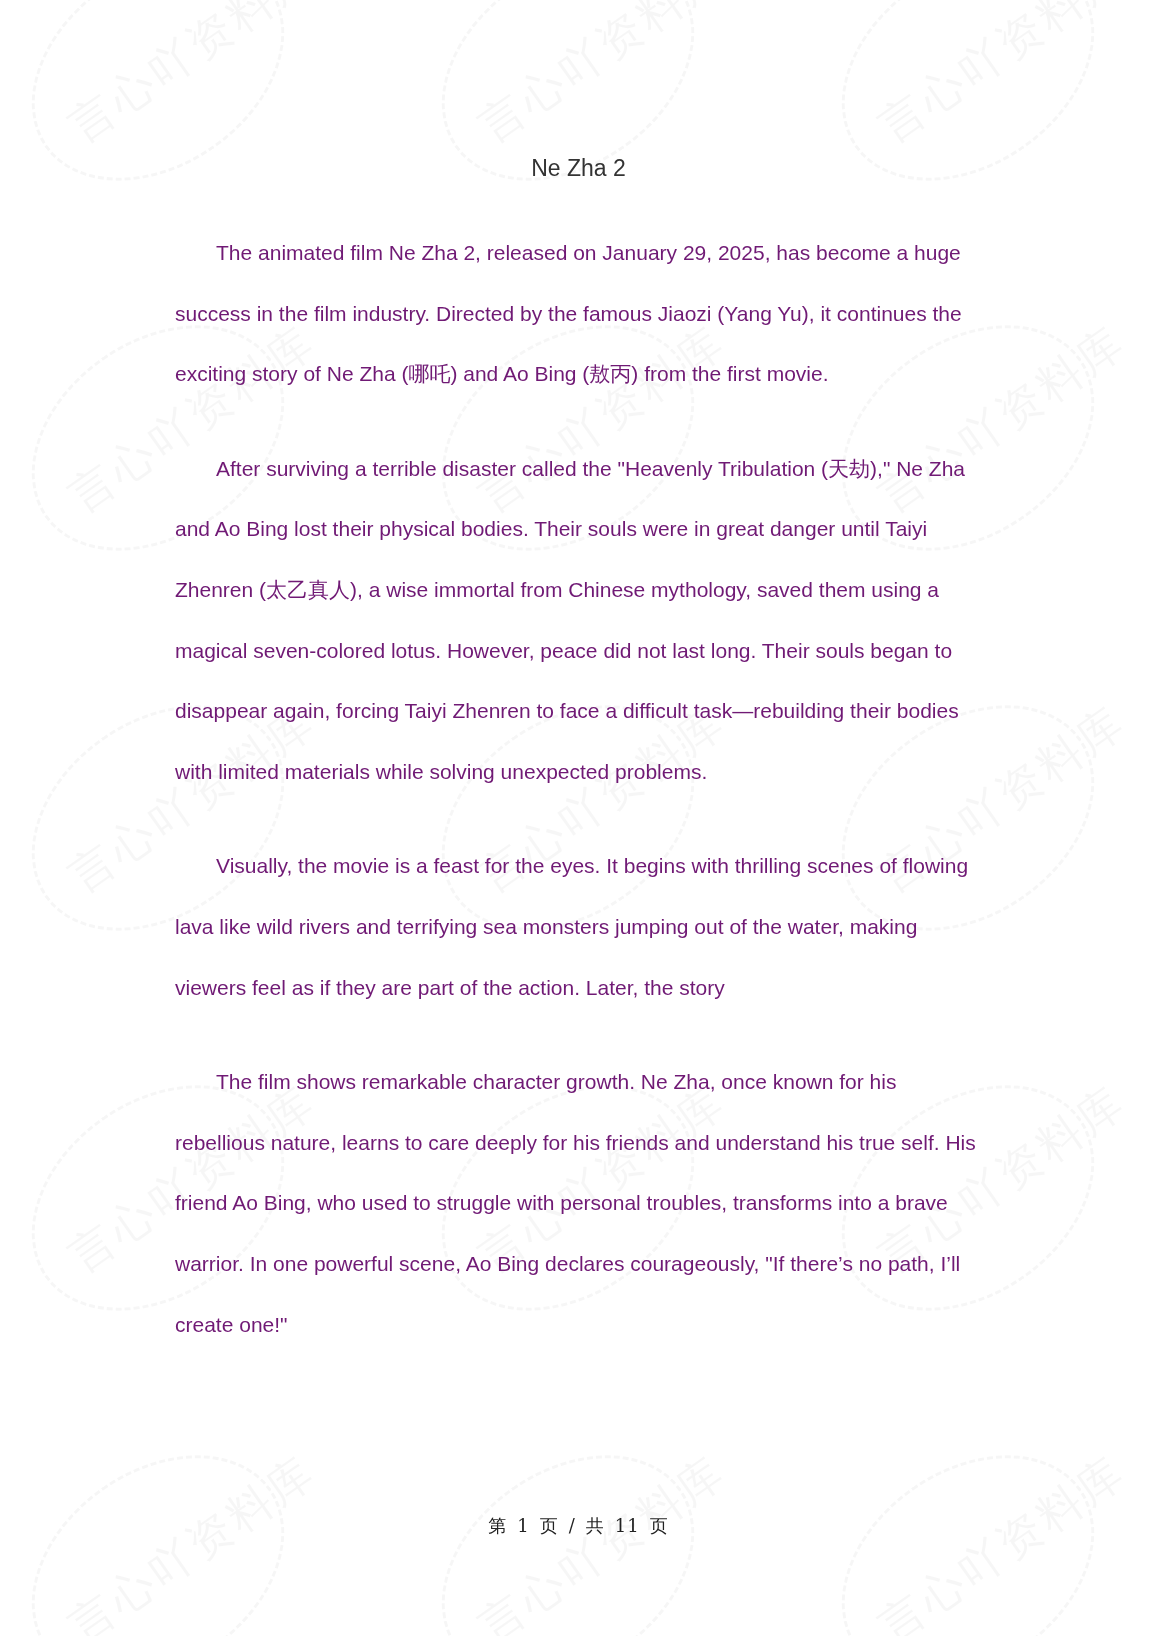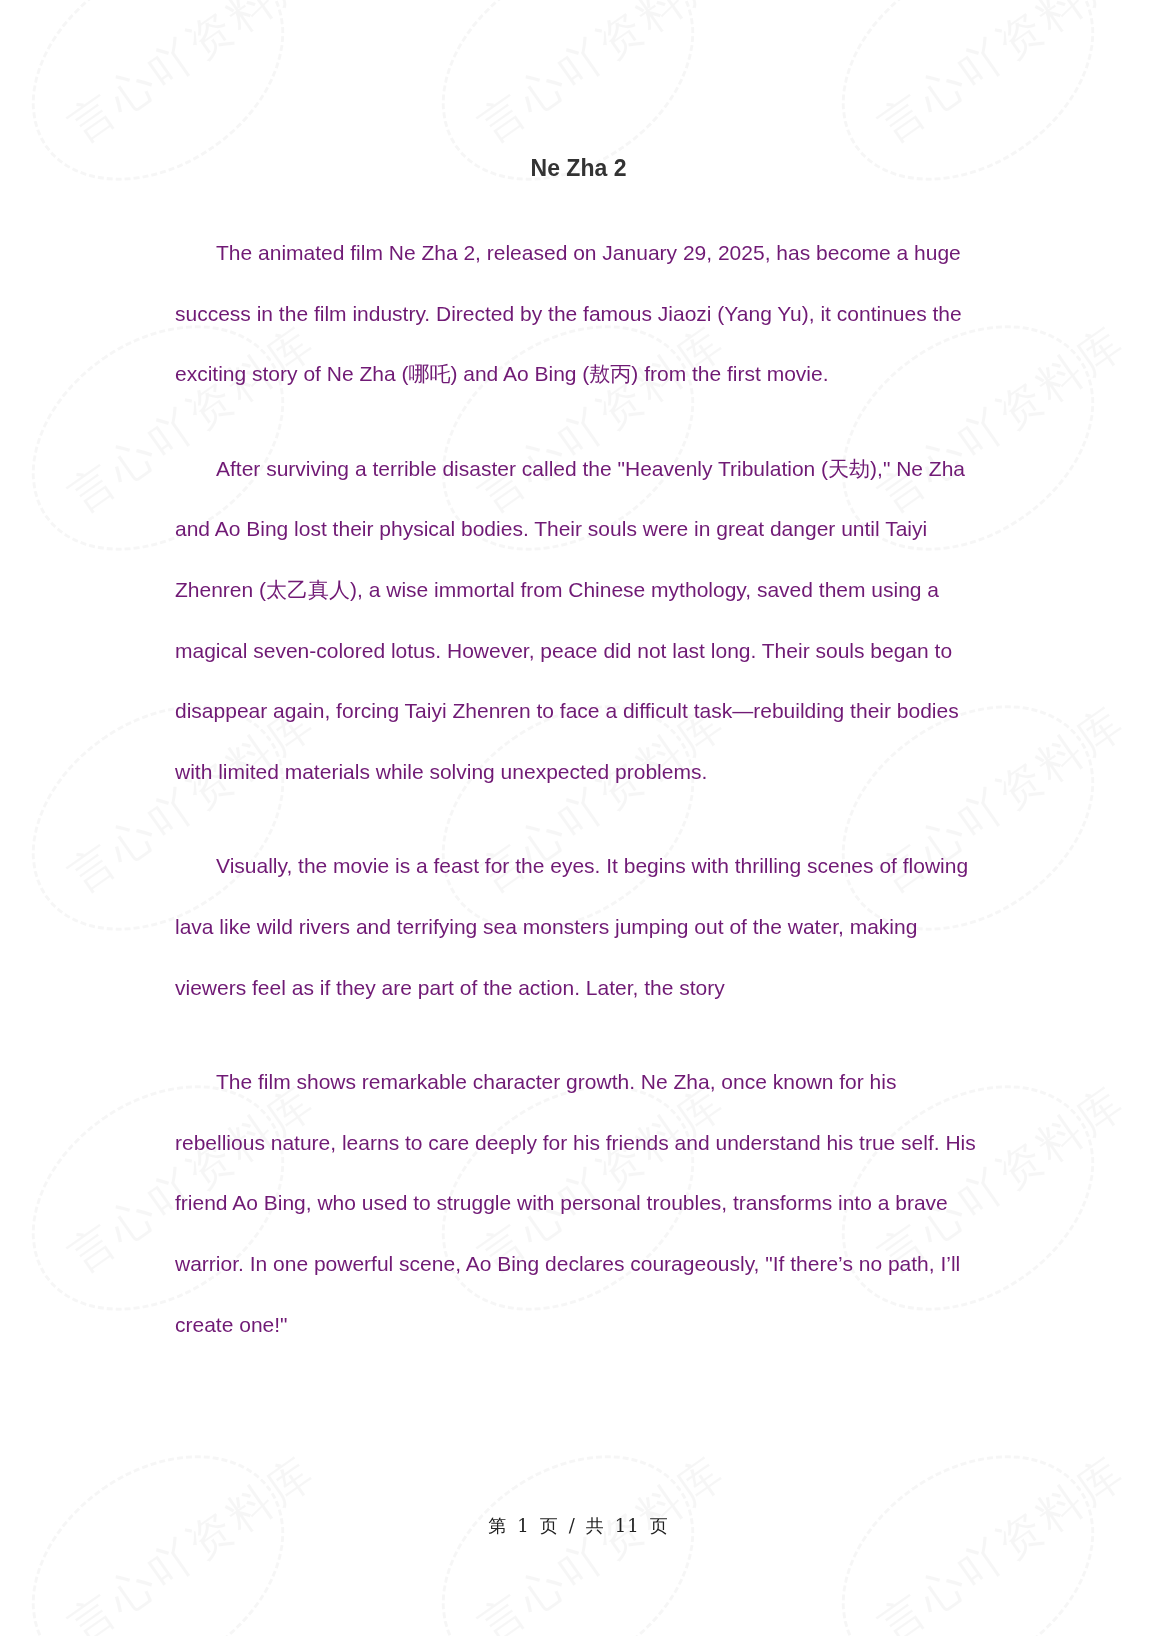--- a/index.html
+++ b/index.html
@@ -14,21 +14,21 @@
     transform: rotate(-35deg);
   }
   .wm span {
     position: absolute; left: 30px; top: 70px; font-size: 44px; letter-spacing: 4px;
     color: rgba(0,0,0,0.035); white-space: nowrap;
     font-family: "DejaVu Sans", sans-serif;
   }
   .page { position: absolute; left: 0; top: 0; width: 1157px; height: 1636px; z-index: 1; }
   .title {
     position: absolute; top: 155px; left: 0; width: 1157px; text-align: center;
-    font-family: "Liberation Sans", sans-serif; font-weight: bold; font-size: 23px; color: #333;
+    font-family: "Liberation Sans", sans-serif; font-weight: normal; font-size: 23px; color: #333;
   }
   .body-text {
     position: absolute; left: 175px; width: 810px; top: 223px;
     font-family: "Liberation Sans", sans-serif; font-size: 21px; line-height: 60.6px; color: #701a75;
   }
   .para { margin: 0 0 34px 0; text-indent: 41px; }
   .footer {
     position: absolute; top: 1514px; left: 0; width: 1157px; text-align: center;
     font-family: "DejaVu Serif", serif; font-size: 18px; color: #222; letter-spacing: 1px;
   }

